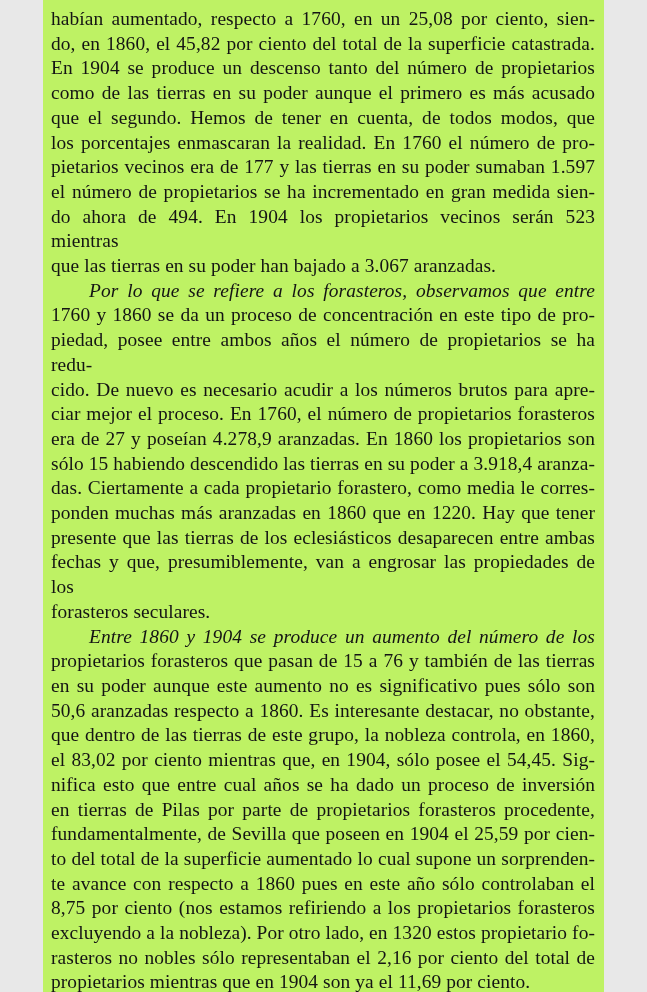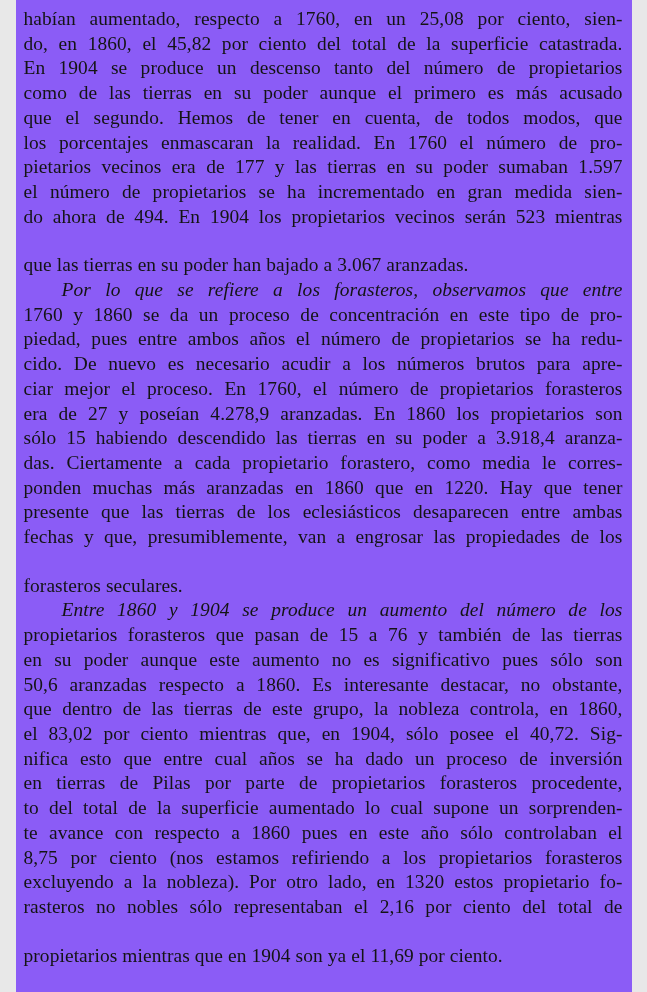--- a/index.html
+++ b/index.html
@@ -2,24 +2,24 @@
 <html><head>
 <meta charset="utf-8">
 <style>
   html, body {
     margin: 0;
     padding: 0;
     background: #e8e8e8;
   }
   .page {
     position: relative;
-    width: 616px;
+    width: 561px;
     height: 992px;
     margin: 0 auto;
-    background: #8b5cf6;
+    background: #bef264;
     overflow: hidden;
     font-family: "Liberation Serif", "DejaVu Serif", serif;
     color: #141414;
   }
   .text-block {
     padding: 7px 9px 0 8px;
     font-size: 19.4px;
     line-height: 24.7px;
     font-weight: normal;
     letter-spacing: 0.1px;
@@ -27,21 +27,20 @@
   .paragraph {
     margin: 0;
   }
   .line {
     text-align: justify;
     text-align-last: justify;
     white-space: normal;
   }
   .line.last-line {
     text-align-last: left;
-    margin-top: 24px;
   }
   .line.indent-first {
     text-indent: 38px;
     font-style: italic;
   }
 </style>
 </head>
 <body>
 
 <div class="page">
@@ -55,40 +54,41 @@
         <div class="line">que el segundo. Hemos de tener en cuenta, de todos modos, que</div>
         <div class="line">los porcentajes enmascaran la realidad. En 1760 el número de pro-</div>
         <div class="line">pietarios vecinos era de 177 y las tierras en su poder sumaban 1.597</div>
         <div class="line">el número de propietarios se ha incrementado en gran medida sien-</div>
         <div class="line">do ahora de 494. En 1904 los propietarios vecinos serán 523 mientras</div>
         <div class="line last-line">que las tierras en su poder han bajado a 3.067 aranzadas.</div>
       </div>
       <div class="paragraph">
         <div class="line indent-first">Por lo que se refiere a los forasteros, observamos que entre</div>
         <div class="line">1760 y 1860 se da un proceso de concentración en este tipo de pro-</div>
-        <div class="line">piedad, pues entre ambos años el número de propietarios se ha redu-</div>
+        <div class="line">piedad, posee entre ambos años el número de propietarios se ha redu-</div>
         <div class="line">cido. De nuevo es necesario acudir a los números brutos para apre-</div>
         <div class="line">ciar mejor el proceso. En 1760, el número de propietarios forasteros</div>
         <div class="line">era de 27 y poseían 4.278,9 aranzadas. En 1860 los propietarios son</div>
         <div class="line">sólo 15 habiendo descendido las tierras en su poder a 3.918,4 aranza-</div>
         <div class="line">das. Ciertamente a cada propietario forastero, como media le corres-</div>
         <div class="line">ponden muchas más aranzadas en 1860 que en 1220. Hay que tener</div>
         <div class="line">presente que las tierras de los eclesiásticos desaparecen entre ambas</div>
         <div class="line">fechas y que, presumiblemente, van a engrosar las propiedades de los</div>
         <div class="line last-line">forasteros seculares.</div>
       </div>
       <div class="paragraph">
         <div class="line indent-first">Entre 1860 y 1904 se produce un aumento del número de los</div>
         <div class="line">propietarios forasteros que pasan de 15 a 76 y también de las tierras</div>
         <div class="line">en su poder aunque este aumento no es significativo pues sólo son</div>
         <div class="line">50,6 aranzadas respecto a 1860. Es interesante destacar, no obstante,</div>
         <div class="line">que dentro de las tierras de este grupo, la nobleza controla, en 1860,</div>
-        <div class="line">el 83,02 por ciento mientras que, en 1904, sólo posee el 40,72. Sig-</div>
+        <div class="line">el 83,02 por ciento mientras que, en 1904, sólo posee el 54,45. Sig-</div>
         <div class="line">nifica esto que entre cual años se ha dado un proceso de inversión</div>
         <div class="line">en tierras de Pilas por parte de propietarios forasteros procedente,</div>
+        <div class="line">fundamentalmente, de Sevilla que poseen en 1904 el 25,59 por cien-</div>
         <div class="line">to del total de la superficie aumentado lo cual supone un sorprenden-</div>
         <div class="line">te avance con respecto a 1860 pues en este año sólo controlaban el</div>
         <div class="line">8,75 por ciento (nos estamos refiriendo a los propietarios forasteros</div>
         <div class="line">excluyendo a la nobleza). Por otro lado, en 1320 estos propietario fo-</div>
         <div class="line">rasteros no nobles sólo representaban el 2,16 por ciento del total de</div>
         <div class="line last-line">propietarios mientras que en 1904 son ya el 11,69 por ciento.</div>
       </div>
     </div>
 </div>
 

